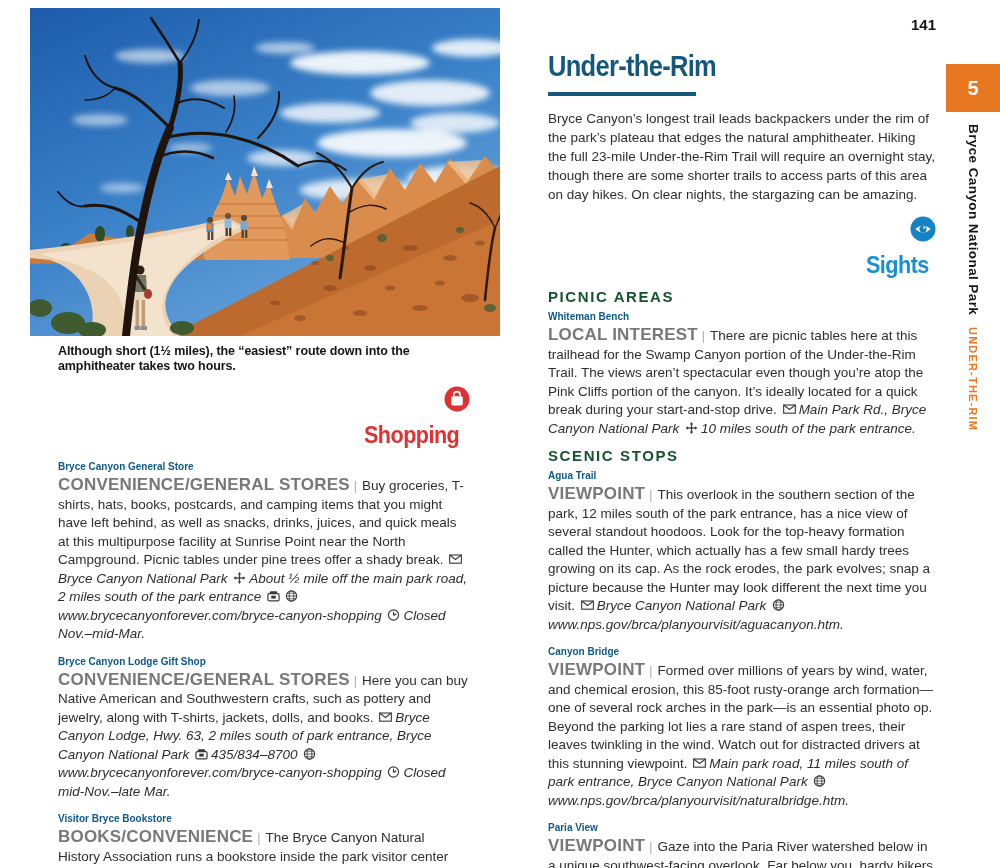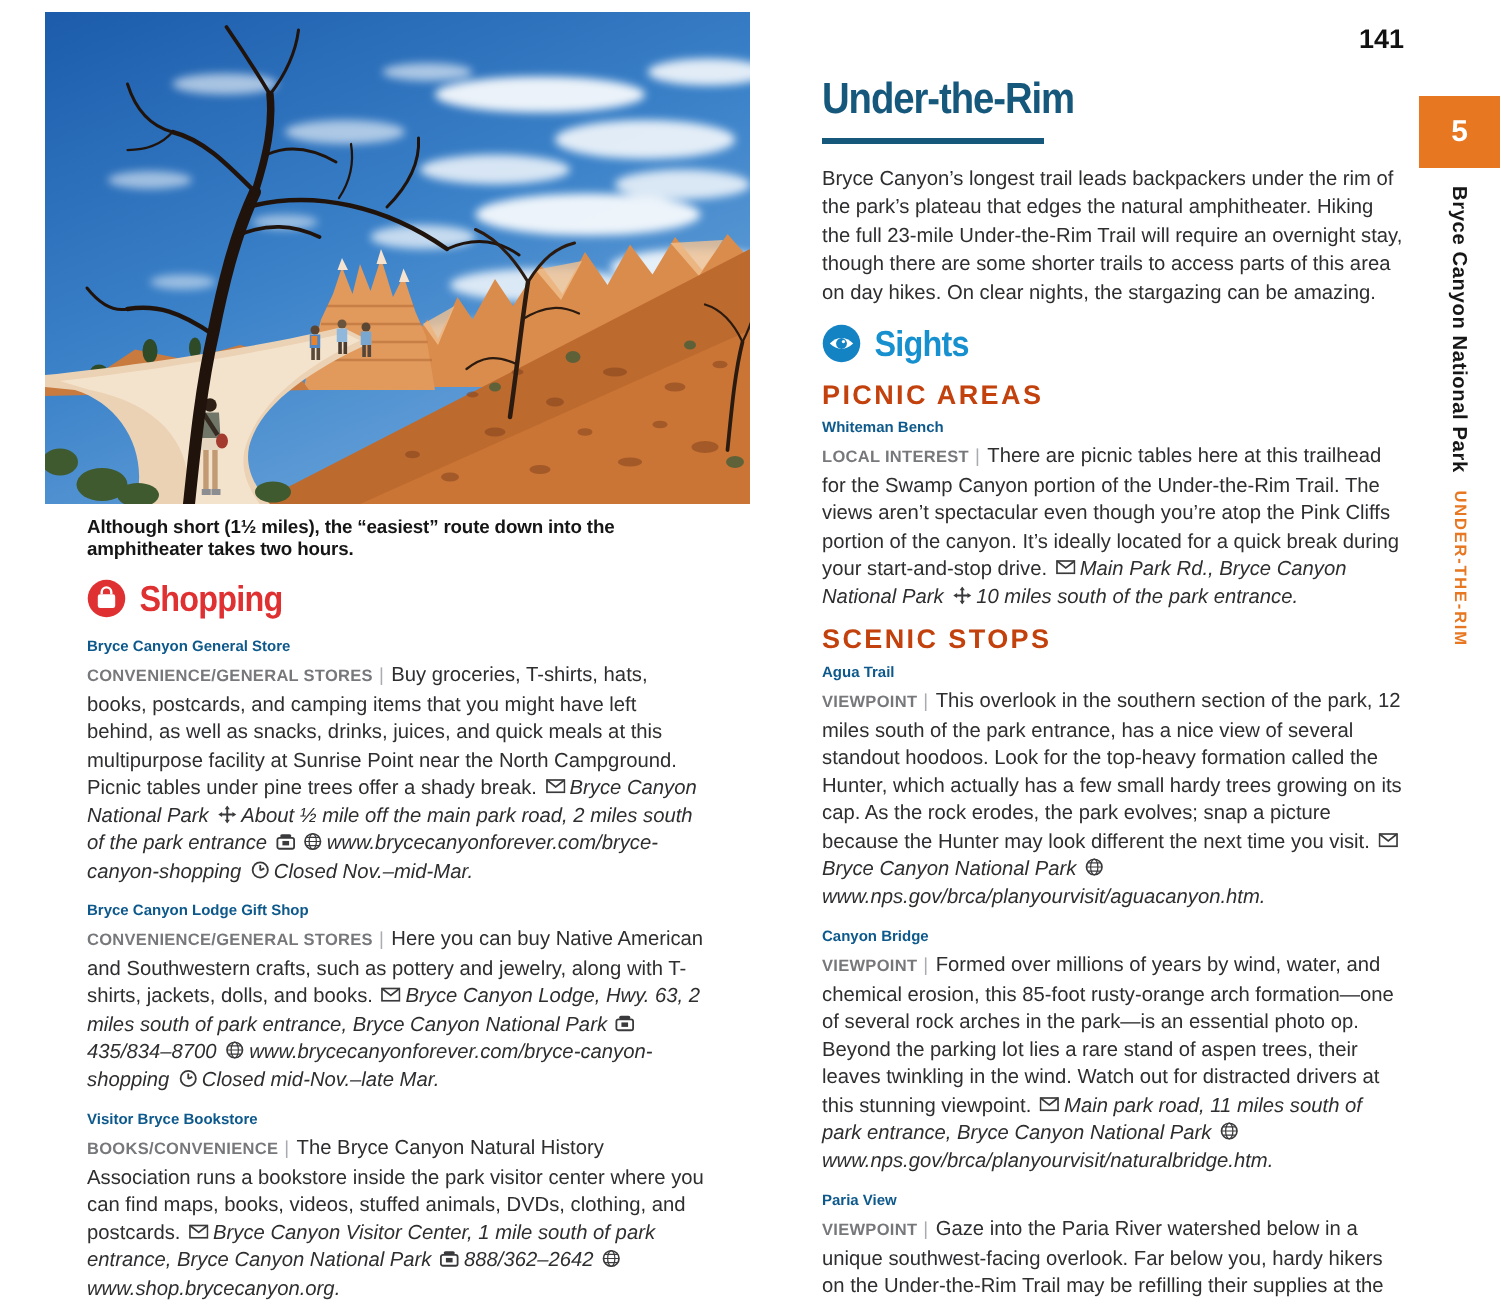--- a/index.html
+++ b/index.html
@@ -8,42 +8,42 @@
 
   
   .photo{position:absolute;left:30px;top:8px;width:470px;height:328px;overflow:hidden;}
   .photo svg{display:block;}
 
   
   .left-col{position:absolute;left:58px;top:344px;width:412px;}
   .caption{font-size:12.5px;line-height:15px;font-weight:600;color:#151515;
            letter-spacing:-0.1px;width:398px;margin:0 0 6px;}
 
-  .section-header{display:flex;align-items:flex-start;gap:9px;margin:12px 0 9px;}
+  .section-header{display:flex;align-items:flex-end;gap:9px;margin:12px 0 9px;flex-direction:column;}
   .section-badge{width:26px;height:26px;flex:0 0 26px;}
   .section-title{font-weight:bold;font-size:24px;letter-spacing:-0.6px;
                  transform:scaleX(0.9);transform-origin:left center;white-space:nowrap;}
   .shopping .section-title{color:#e03132;}
   .sights .section-title{color:#1790cf;}
 
   
   .right-col{position:absolute;left:548px;top:50px;width:388px;}
   .page-number{position:absolute;top:16px;left:846px;width:90px;text-align:right;
-               font-weight:bold;font-size:18px;color:#121212;}
+               font-weight:bold;font-size:15px;color:#121212;}
   h1.title{font-size:29px;font-weight:bold;color:#15587c;letter-spacing:-0.8px;margin:0;
            transform:scaleX(0.88);transform-origin:left center;white-space:nowrap;}
   .title-rule{width:148px;height:4px;background:#15587c;margin:9px 0 13px;}
   .intro{font-size:13.5px;line-height:19px;margin:0 0 2px;color:#2e2e30;}
 
-  .group-heading{color:#c2410c;font-weight:bold;font-size:18px;letter-spacing:1.6px;
+  .group-heading{color:#14532d;font-weight:bold;font-size:15px;letter-spacing:1.6px;
                  margin:9px 0 3px;}
   .entry{margin:0 0 9px;}
   .entry-title{color:#0e598c;font-weight:bold;font-size:10px;margin:0 0 1px;line-height:17px;}
   .entry-body{font-size:13.5px;line-height:18.5px;margin:0;}
-  .seg-label{color:#77787b;font-weight:bold;font-size:11px;letter-spacing:0.2px;margin-top:44px;}
+  .seg-label{color:#77787b;font-weight:bold;font-size:17px;letter-spacing:0.2px;margin-top:44px;}
   .seg-pipe{color:#a9abae;margin:0 5px 0 4px;font-size:12.5px;}
   .seg-addr{font-style:italic;}
   .inline-icon{display:inline-block;width:13px;height:12px;margin:0 3px 0 2px;vertical-align:-1px;}
   .inline-icon svg{display:block;width:13px;height:12px;}
 
   
   .tab-square{position:absolute;left:946px;top:64px;width:54px;height:48px;background:#e87722;
               color:#fff;font-weight:bold;font-size:20px;display:flex;align-items:center;
               justify-content:center;}
   .tab-vertical{position:absolute;left:946px;top:124px;width:54px;display:flex;

